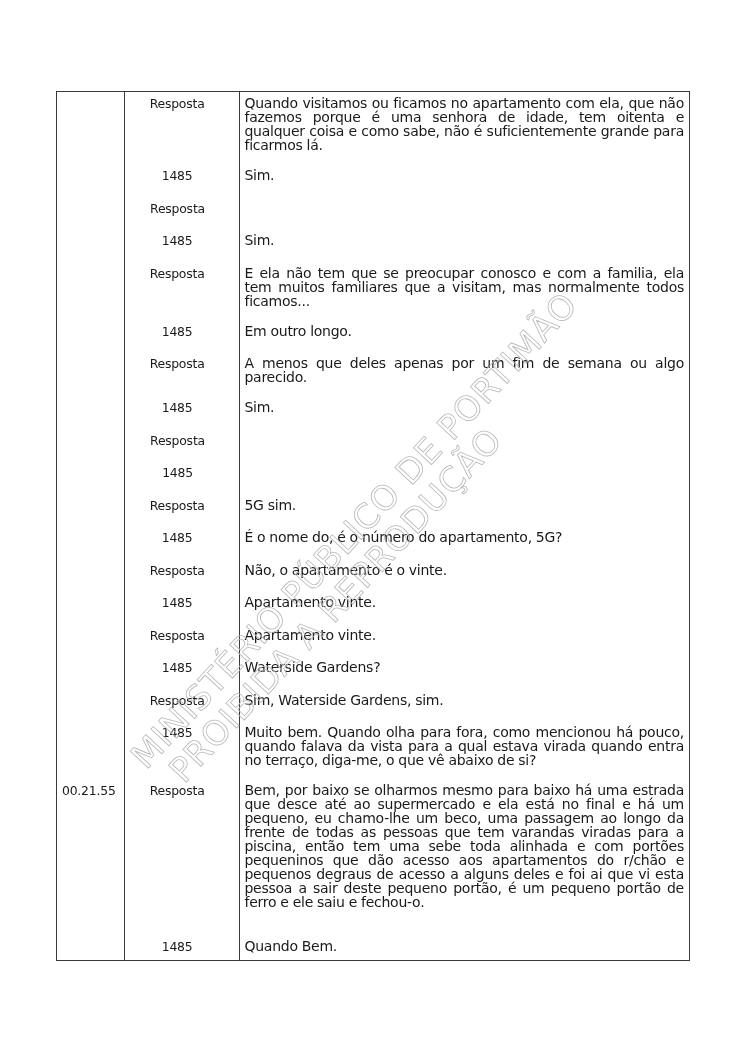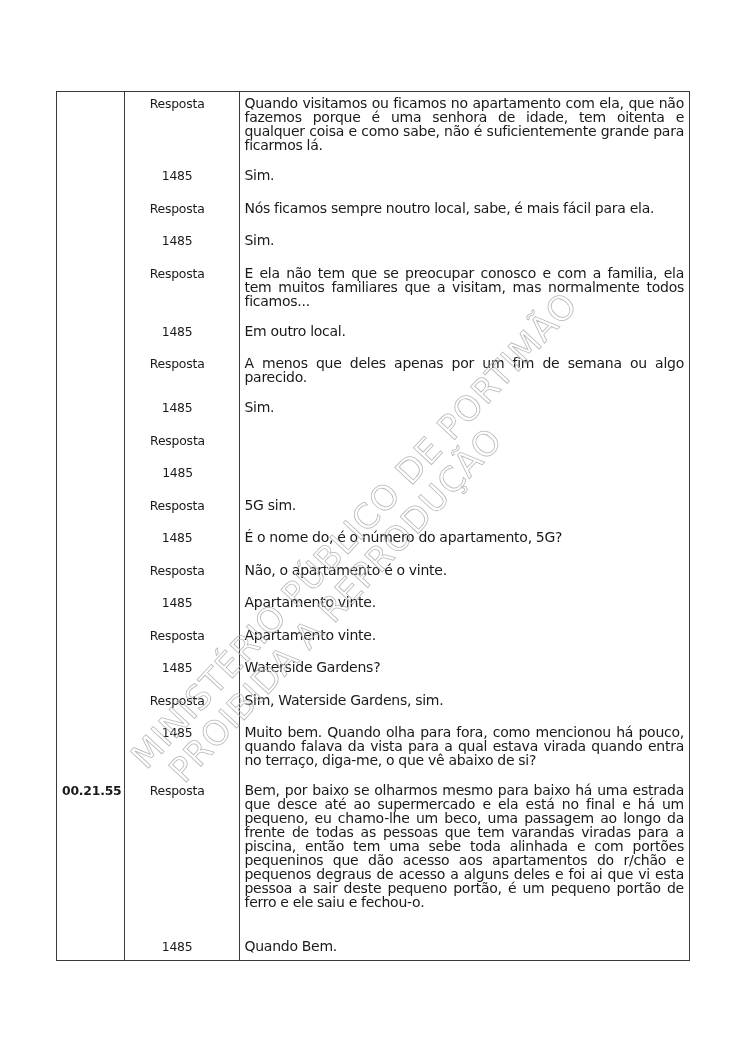--- a/index.html
+++ b/index.html
@@ -13,21 +13,20 @@
     border: 1px solid #3a3a3a; box-sizing: border-box;
   }
   .vline { position: absolute; top: 0; bottom: 0; width: 1px; background: #3a3a3a; }
   .vline.v1 { left: 67px; }
   .vline.v2 { left: 182px; }
   .rows { position: absolute; left: 0; top: 4px; right: 0; }
   .row { position: relative; display: flex; align-items: flex-start; }
   .cell-time {
     width: 67px; box-sizing: border-box; padding-left: 5px; font-size: 12.4px; line-height: 16.5px;
     letter-spacing: -0.2px;
-    font-weight: bold;
   }
   .cell-speaker {
     width: 115px; box-sizing: border-box; text-align: center; font-size: 12.4px; line-height: 16.5px;
     letter-spacing: -0.2px; padding-right: 8px;
   }
   .cell-text {
     width: 452px; box-sizing: border-box; padding: 0 5px 0 6px; font-size: 14px; line-height: 14px;
     text-align: justify; letter-spacing: -0.25px; word-spacing: -0.2px;
   }
   .cell-text.last-line-left { text-align-last: left; }
@@ -56,36 +55,35 @@
           <div class="cell-text last-line-left">Quando visitamos ou ficamos no apartamento com ela, que não fazemos porque é uma senhora de idade, tem oitenta e qualquer coisa e como sabe, não é suficientemente grande para ficarmos lá.</div>
         </div>
         <div class="row" style="margin-bottom: 16px;">
           <div class="cell-time"></div>
           <div class="cell-speaker">1485</div>
           <div class="cell-text last-line-left">Sim.</div>
         </div>
         <div class="row" style="margin-bottom: 16px;">
           <div class="cell-time"></div>
           <div class="cell-speaker">Resposta</div>
-          <div class="cell-text last-line-left">Nós ficamos sempre noutro local, sabe, é mais fácil para ela.</div>
         </div>
         <div class="row" style="margin-bottom: 16px;">
           <div class="cell-time"></div>
           <div class="cell-speaker">1485</div>
           <div class="cell-text last-line-left">Sim.</div>
         </div>
         <div class="row" style="margin-bottom: 16px;">
           <div class="cell-time"></div>
           <div class="cell-speaker">Resposta</div>
           <div class="cell-text last-line-left">E ela não tem que se preocupar conosco e com a familia, ela tem muitos familiares que a visitam, mas normalmente todos ficamos...</div>
         </div>
         <div class="row" style="margin-bottom: 16px;">
           <div class="cell-time"></div>
           <div class="cell-speaker">1485</div>
-          <div class="cell-text last-line-left">Em outro local.</div>
+          <div class="cell-text last-line-left">Em outro longo.</div>
         </div>
         <div class="row" style="margin-bottom: 16px;">
           <div class="cell-time"></div>
           <div class="cell-speaker">Resposta</div>
           <div class="cell-text last-line-left">A menos que deles apenas por um fim de semana ou algo parecido.</div>
         </div>
         <div class="row" style="margin-bottom: 16px;">
           <div class="cell-time"></div>
           <div class="cell-speaker">1485</div>
           <div class="cell-text last-line-left">Sim.</div>

